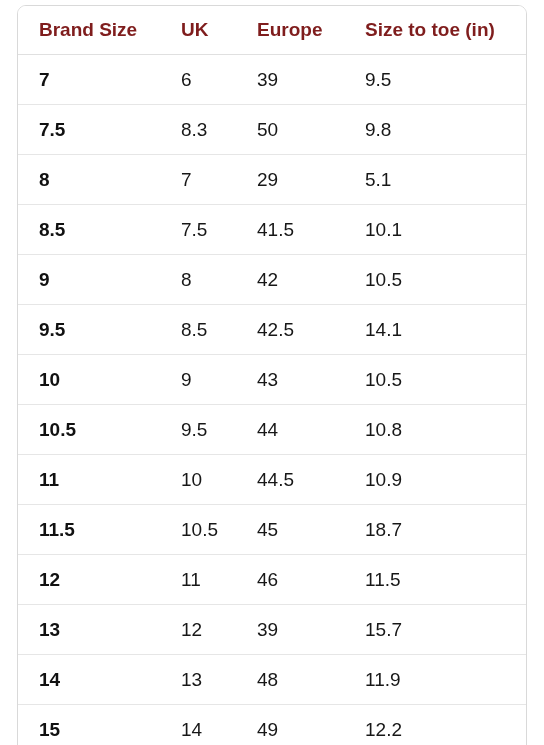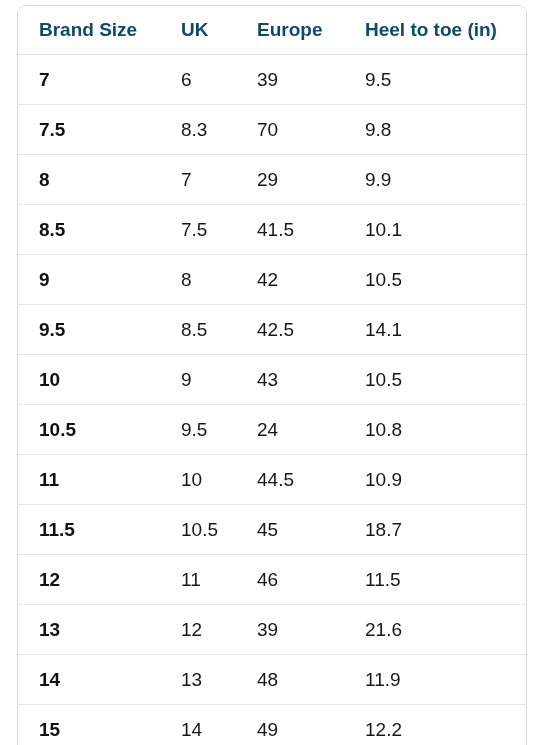--- a/index.html
+++ b/index.html
@@ -39,21 +39,21 @@
   }
   table.size-table col.c-brand  { width: 142px; }
   table.size-table col.c-uk     { width: 76px;  }
   table.size-table col.c-europe { width: 108px; }
   table.size-table col.c-heel   { width: 182px; }
 
   table.size-table thead th {
     text-align: left;
     font-size: 19px;
     font-weight: bold;
-    color: #0c4a6e;
+    color: #7f1d1d;
     padding: 0 0 0 21px;
     height: 48px;
     line-height: 48px;
     border-bottom: 1px solid #e0e0e0;
     white-space: nowrap;
     vertical-align: middle;
     box-sizing: border-box;
   }
   table.size-table tbody td {
     text-align: left;
@@ -86,41 +86,41 @@
         <col class="c-brand">
         <col class="c-uk">
         <col class="c-europe">
         <col class="c-heel">
       </colgroup>
       <thead>
         <tr>
           <th>Brand Size</th>
           <th>UK</th>
           <th>Europe</th>
-          <th>Heel to toe (in)</th>
+          <th>Size to toe (in)</th>
         </tr>
       </thead>
       <tbody>
         <tr>
           <td class="brand-cell">7</td>
           <td>6</td>
           <td>39</td>
           <td>9.5</td>
         </tr>
         <tr>
           <td class="brand-cell">7.5</td>
           <td>8.3</td>
-          <td>70</td>
+          <td>50</td>
           <td>9.8</td>
         </tr>
         <tr>
           <td class="brand-cell">8</td>
           <td>7</td>
           <td>29</td>
-          <td>9.9</td>
+          <td>5.1</td>
         </tr>
         <tr>
           <td class="brand-cell">8.5</td>
           <td>7.5</td>
           <td>41.5</td>
           <td>10.1</td>
         </tr>
         <tr>
           <td class="brand-cell">9</td>
           <td>8</td>
@@ -135,21 +135,21 @@
         </tr>
         <tr>
           <td class="brand-cell">10</td>
           <td>9</td>
           <td>43</td>
           <td>10.5</td>
         </tr>
         <tr>
           <td class="brand-cell">10.5</td>
           <td>9.5</td>
-          <td>24</td>
+          <td>44</td>
           <td>10.8</td>
         </tr>
         <tr>
           <td class="brand-cell">11</td>
           <td>10</td>
           <td>44.5</td>
           <td>10.9</td>
         </tr>
         <tr>
           <td class="brand-cell">11.5</td>
@@ -160,21 +160,21 @@
         <tr>
           <td class="brand-cell">12</td>
           <td>11</td>
           <td>46</td>
           <td>11.5</td>
         </tr>
         <tr>
           <td class="brand-cell">13</td>
           <td>12</td>
           <td>39</td>
-          <td>21.6</td>
+          <td>15.7</td>
         </tr>
         <tr>
           <td class="brand-cell">14</td>
           <td>13</td>
           <td>48</td>
           <td>11.9</td>
         </tr>
         <tr>
           <td class="brand-cell">15</td>
           <td>14</td>

